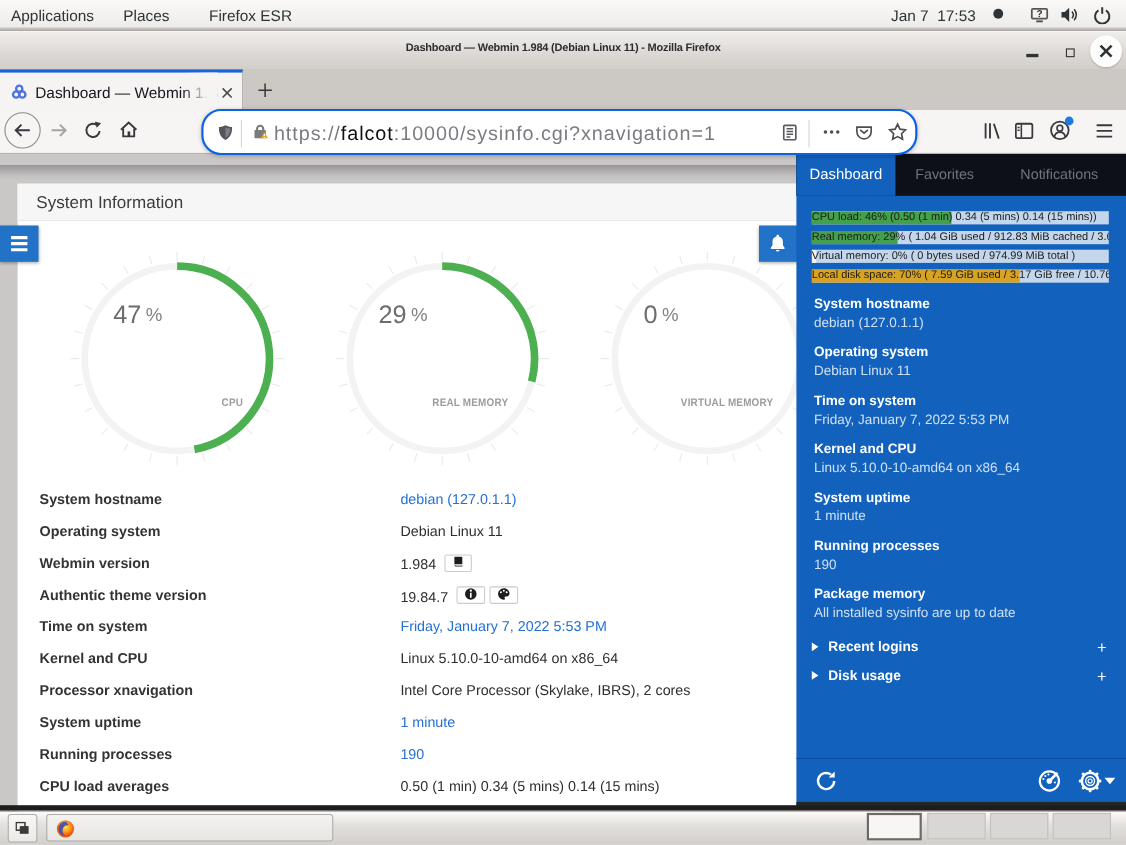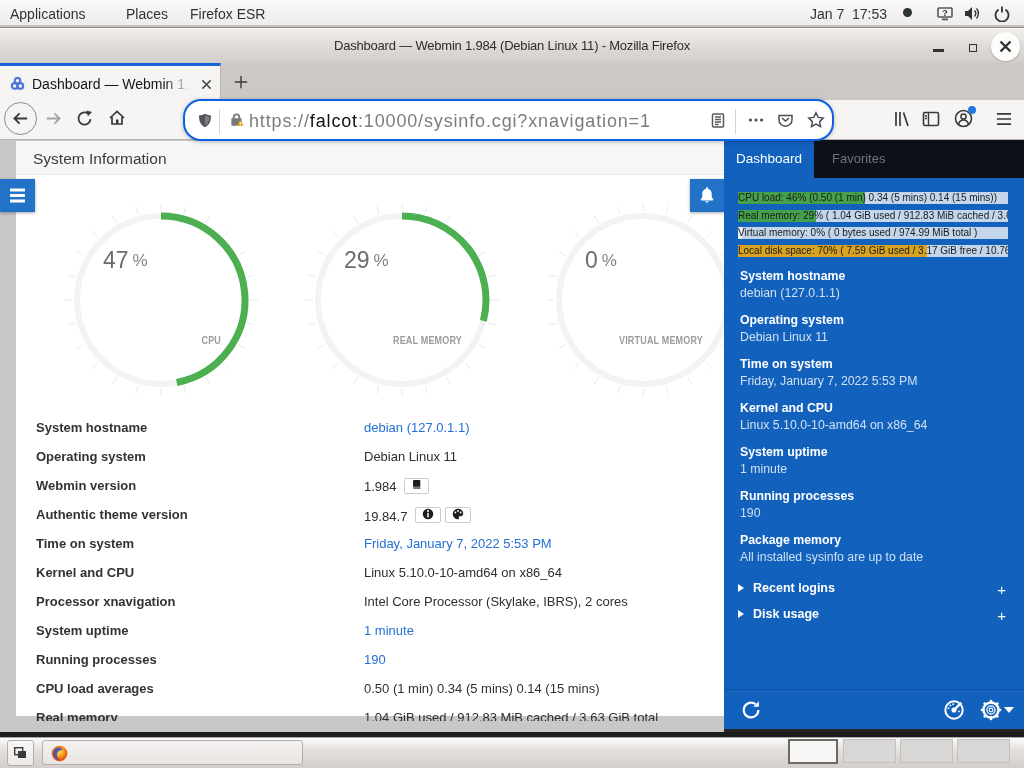--- a/index.html
+++ b/index.html
@@ -2,32 +2,32 @@
 <html><head><meta charset="utf-8">
 <style>
 *{margin:0;padding:0;box-sizing:border-box}
 html,body{width:1024px;height:768px;overflow:hidden}
 #screen{position:relative;width:1024px;height:768px;font-family:"Liberation Sans",sans-serif;background:#c9c8c7}
 
 #topbar{position:absolute;left:0;top:0;width:1024px;height:28px;background:linear-gradient(#faf9f8,#efedeb 85%);border-bottom:1px solid #8f8c89;box-shadow:inset 0 -2px 0 #c6c3c0;color:#2e3436;font-size:14px}
 #topbar .mi{position:absolute;top:6px}
 
 #titlebar{position:absolute;left:0;top:28px;width:1024px;height:35px;background:linear-gradient(#f0eeec,#dcd8d4 60%,#d2cec9);border-top:1px solid #fbfafa;color:#2d2d2d}
-#title{position:absolute;width:100%;text-align:center;top:9px;font-size:13px;font-weight:normal;letter-spacing:-0.2px}
+#title{position:absolute;width:100%;text-align:center;top:9px;font-size:10px;font-weight:bold;letter-spacing:-0.2px}
 
 #tabbar{position:absolute;left:0;top:63px;width:1024px;height:37px;background:#ccc8c4}
 #tab{position:absolute;left:0;top:0;width:221px;height:37px;background:#f5f4f3;border-top:3px solid #1a62d9;border-right:1px solid #b8b4b0}
 #tabtitle{position:absolute;left:32px;top:10px;width:166px;font-size:14px;color:#16141a;white-space:nowrap;overflow:hidden}
 #tabfade{position:absolute;left:165px;top:0;width:33px;height:37px;background:linear-gradient(90deg,rgba(245,244,243,0),#f5f4f3 75%)}
 
 #toolbar{position:absolute;left:0;top:100px;width:1024px;height:40px;background:#f6f5f3;border-bottom:1px solid #b6b3b0}
 #urlbar{position:absolute;left:183px;top:-1px;width:651px;height:42px;background:#fff;border:2px solid #0c62e0;border-radius:18px;box-shadow:0 1px 4px rgba(0,0,0,.25)}
 .urltext{position:absolute;top:10px;font-size:18px;letter-spacing:.85px;color:#65646a;white-space:nowrap}
 
-#page{position:absolute;left:0;top:124px;width:811px;height:597px;background:#c9c8c7;overflow:hidden}
+#page{position:absolute;left:0;top:150px;width:811px;height:597px;background:#c9c8c7;overflow:hidden}
 #pageshadow{position:absolute;left:0;top:0;width:1024px;height:14px;background:linear-gradient(#97959a,#c2c1c0 70%,#c9c8c7)}
 #whitepanel{position:absolute;left:16px;top:17px;width:1008px;height:575px;background:#fff}
 #pagehead{position:absolute;left:16px;top:17px;width:1008px;height:34px;background:#f6f6f6;border-bottom:1px solid #e9e9e9}
 #pagehead h1{font-size:15.5px;font-weight:normal;color:#3c3c3c;position:absolute;left:17px;top:9px}
 .bluebtn{position:absolute;width:35px;height:33px;background:#2272c8;box-shadow:0 1px 3px rgba(0,0,0,.35)}
 .gauge{position:absolute;top:76px}
 .gnum{position:absolute;top:123px;width:106px;text-align:left;font-size:23px;color:#6d6d6d}
 .gpct{font-size:17px;color:#828282;vertical-align:2px;margin-left:4px}
 .glab{position:absolute;top:211px;width:140px;text-align:right;font-size:10px;font-weight:bold;color:#9b9b9b;letter-spacing:.2px;transform:scaleX(.9);transform-origin:100% 50%}
 .trow{position:absolute;left:0;width:724px;font-size:13px;color:#2f2f2f}
@@ -229,20 +229,21 @@
 <div class="trow" style="top:586px">
         <div class="tlab">Real memory</div>
         <div class="tval">1.04 GiB used / 912.83 MiB cached / 3.63 GiB total</div>
       </div>
 
 </div>
 
 <div id="panel">
   <div id="ptabs">
     <div class="ptab" style="left:108px;width:65px;text-align:left">Favorites</div>
+    <div class="ptab" style="left:189px;width:100px;text-align:center">Notifications</div>
     <div id="ptab-active">Dashboard</div>
   </div>
   <div class="pbar" style="top:52px">
         <div class="pfill" style="width:47%;background:#44a04a"></div>
         <div class="pbartext">CPU load: 46% (0.50 (1 min) 0.34 (5 mins) 0.14 (15 mins))</div>
       </div>
   <div class="pbar" style="top:69.5px">
         <div class="pfill" style="width:29%;background:#44a04a"></div>
         <div class="pbartext">Real memory: 29% ( 1.04 GiB used / 912.83 MiB cached / 3.63 Gi...</div>
       </div>
@@ -300,21 +301,21 @@
           <circle cx="12" cy="12" r="4.4" fill="none" stroke="#fff" stroke-width="1.4"></circle>
           <circle cx="12" cy="12" r="2" fill="none" stroke="#fff" stroke-width="1.2"></circle>
         </svg>
     <div style="position:absolute;left:280px;top:17px;width:0;height:0;border-top:6px solid #fff;border-left:5px solid transparent;border-right:5px solid transparent"></div>
   </div>
   <div id="pdark"></div>
 </div>
 
 <div id="topbar">
   <span class="mi" style="left:10px">Applications</span>
-  <span class="mi" style="left:126px">Places</span>
+  <span class="mi" style="left:112px">Places</span>
   <span class="mi" style="left:190px">Firefox ESR</span>
   <span class="mi" style="left:810px">Jan 7&nbsp; 17:53</span>
   <span class="mi" style="left:903px;top:8px;width:9px;height:9px;background:#2e3436;border-radius:50%"></span>
   <svg class="icon" style="left:936px;top:6px" width="18" height="16" viewBox="0 0 18 16">
         <rect x="2" y="2" width="14" height="9" rx="1" fill="none" stroke="#555" stroke-width="1.6"></rect>
         <rect x="6" y="12.5" width="6" height="1.8" fill="#555"></rect>
         <text x="9" y="9.5" font-size="9" font-weight="bold" fill="#333" text-anchor="middle">?</text>
       </svg>
   <svg class="icon" style="left:964px;top:6px" width="17" height="15" viewBox="0 0 17 15">
         <path fill="#2e3436" d="M1 5h3l4-4v13l-4-4H1z"></path>

